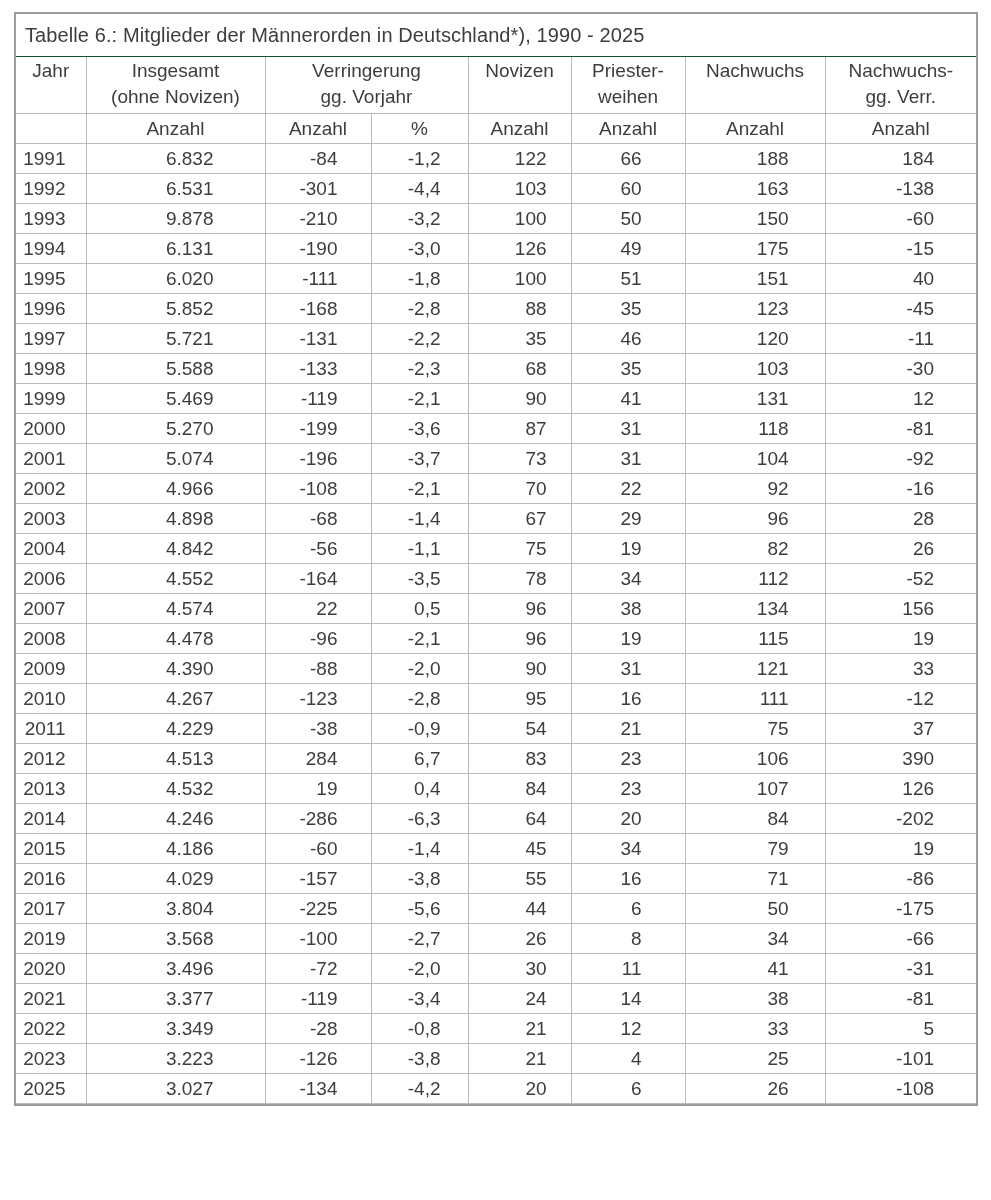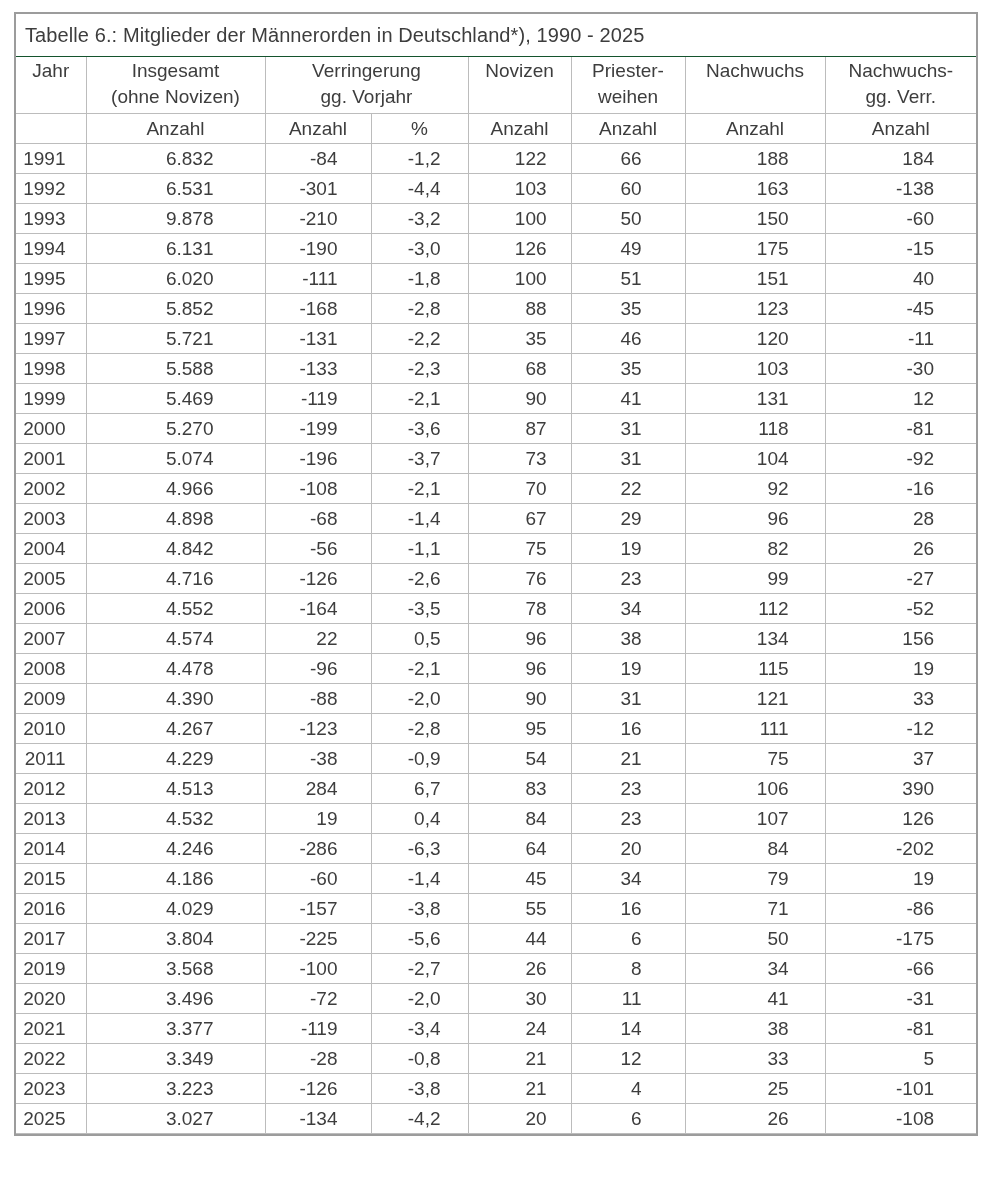--- a/index.html
+++ b/index.html
@@ -224,30 +224,20 @@
           <td class="c0">2004</td>
           <td class="c1">4.842</td>
           <td class="c2">-56</td>
           <td class="c3">-1,1</td>
           <td class="c4">75</td>
           <td class="c5">19</td>
           <td class="c6">82</td>
           <td class="c7">26</td>
         </tr>
         <tr>
-          <td class="c0">2005</td>
-          <td class="c1">4.716</td>
-          <td class="c2">-126</td>
-          <td class="c3">-2,6</td>
-          <td class="c4">76</td>
-          <td class="c5">23</td>
-          <td class="c6">99</td>
-          <td class="c7">-27</td>
-        </tr>
-        <tr>
           <td class="c0">2006</td>
           <td class="c1">4.552</td>
           <td class="c2">-164</td>
           <td class="c3">-3,5</td>
           <td class="c4">78</td>
           <td class="c5">34</td>
           <td class="c6">112</td>
           <td class="c7">-52</td>
         </tr>
         <tr>

